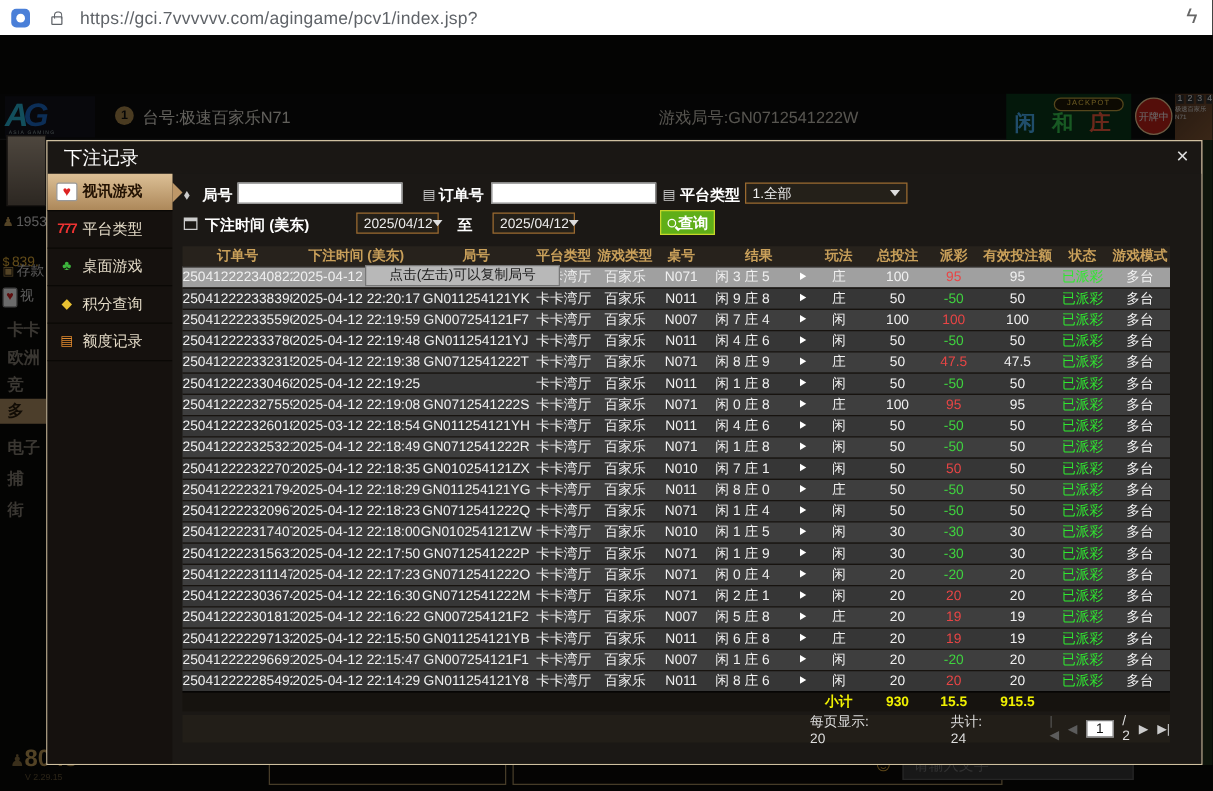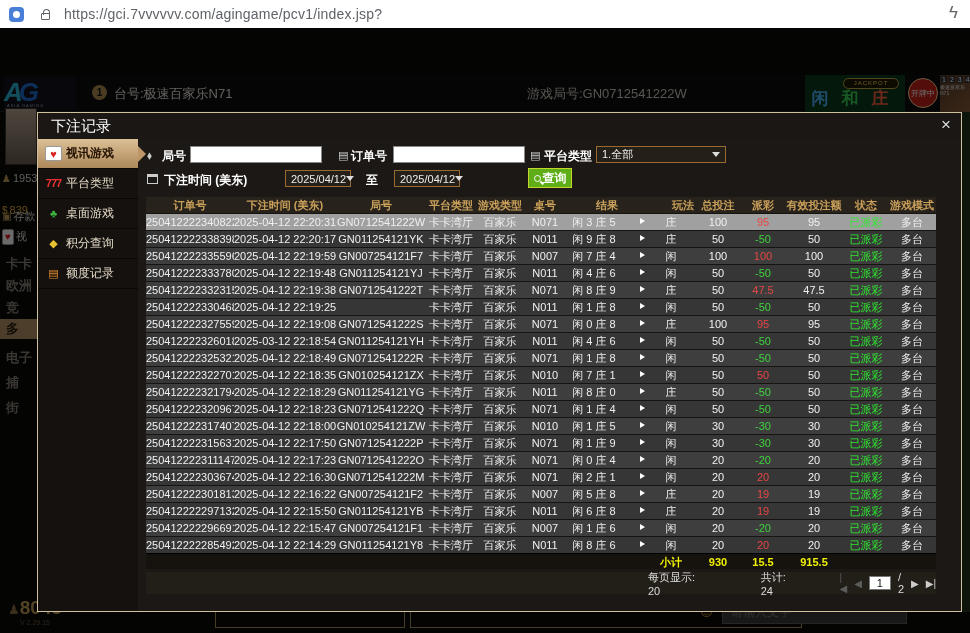--- a/index.html
+++ b/index.html
@@ -245,21 +245,21 @@
 
       <div class="btable">
         <div class="t-head" id="t-head">
             <div class="hc" style="width: 88px;">订单号</div>
             <div class="hc" style="width: 102px;">下注时间 (美东)</div>
             <div class="hc" style="width: 90px;">局号</div>
             <div class="hc" style="width: 50px;">平台类型</div>
             <div class="hc" style="width: 48px;">游戏类型</div>
             <div class="hc" style="width: 42px;">桌号</div>
             <div class="hc" style="width: 82px;">结果</div>
-            <div class="hc" style="width: 46px; text-align: right;">玩法</div>
+            <div class="hc" style="width: 46px;">玩法</div>
             <div class="hc" style="width: 48px;">总投注</div>
             <div class="hc" style="width: 42px;">派彩</div>
             <div class="hc" style="width: 60px;">有效投注额</div>
             <div class="hc" style="width: 44px;">状态</div>
             <div class="hc" style="width: 48px;">游戏模式</div>
           </div>
         <div id="t-rows">
             <div class="t-row hl">
               <div class="c" style="width: 88px;">250412222340822</div>
               <div class="c" style="width: 102px;">2025-04-12 22:20:31</div>
@@ -598,13 +598,14 @@
           <span class="pg-arrow dimmed">|◀</span>
           <span class="pg-arrow dimmed">◀</span>
           <input class="pg-input" value="1" style="">
           <span style="color:#ddd;">/ 2</span>
           <span class="pg-arrow" style="color:#ccc;">▶</span>
           <span class="pg-arrow" style="color:#ccc;">▶|</span>
         </span>
       </div>
     </div>
   </div>
+  <div class="tooltip">点击(左击)可以复制局号</div>
 </div>
 
 </body></html>

